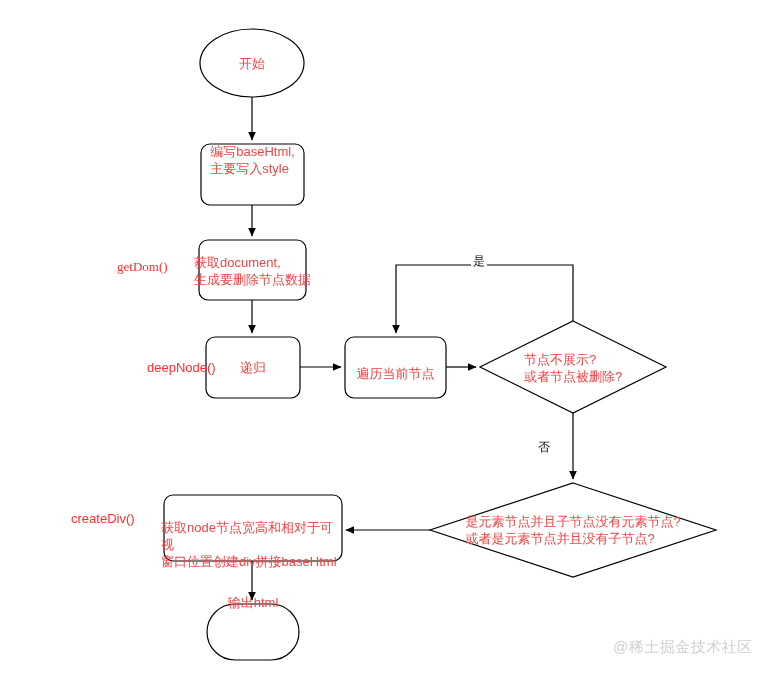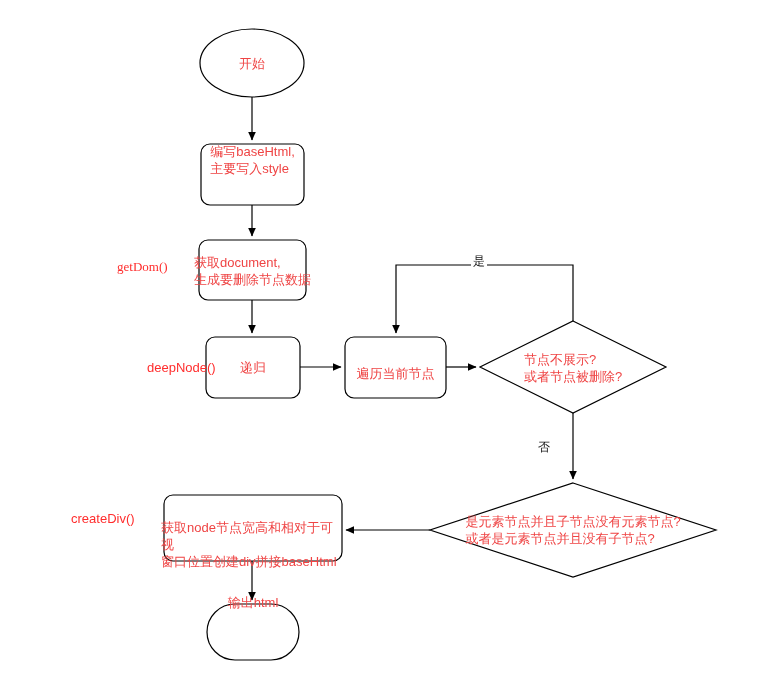--- a/index.html
+++ b/index.html
@@ -141,14 +141,15 @@
   <div class="fn-label" style="left:117px; top:259px;font-family:Liberation Serif, serif;">getDom()</div>
 
   <div class="fn-label" style="left:111px; top:360px;margin-left:36px;">deepNode()</div>
 
   <div class="fn-label" style="left:71px; top:511px;">createDiv()</div>
 
   <div class="edge-label" style="left:471px; top:254px;">是</div>
 
   <div class="edge-label" style="left:536px; top:440px;">否</div>
 
+  <div class="watermark" style="left:613px; top:638px;">@稀土掘金技术社区</div>
 
 </div>
 
 </body></html>

